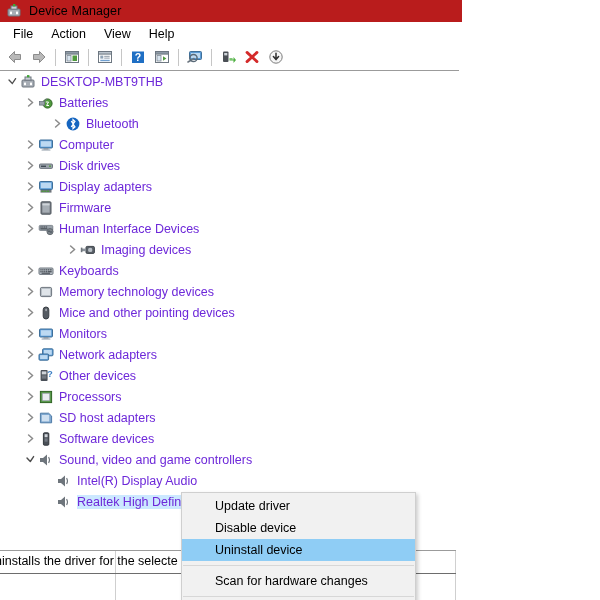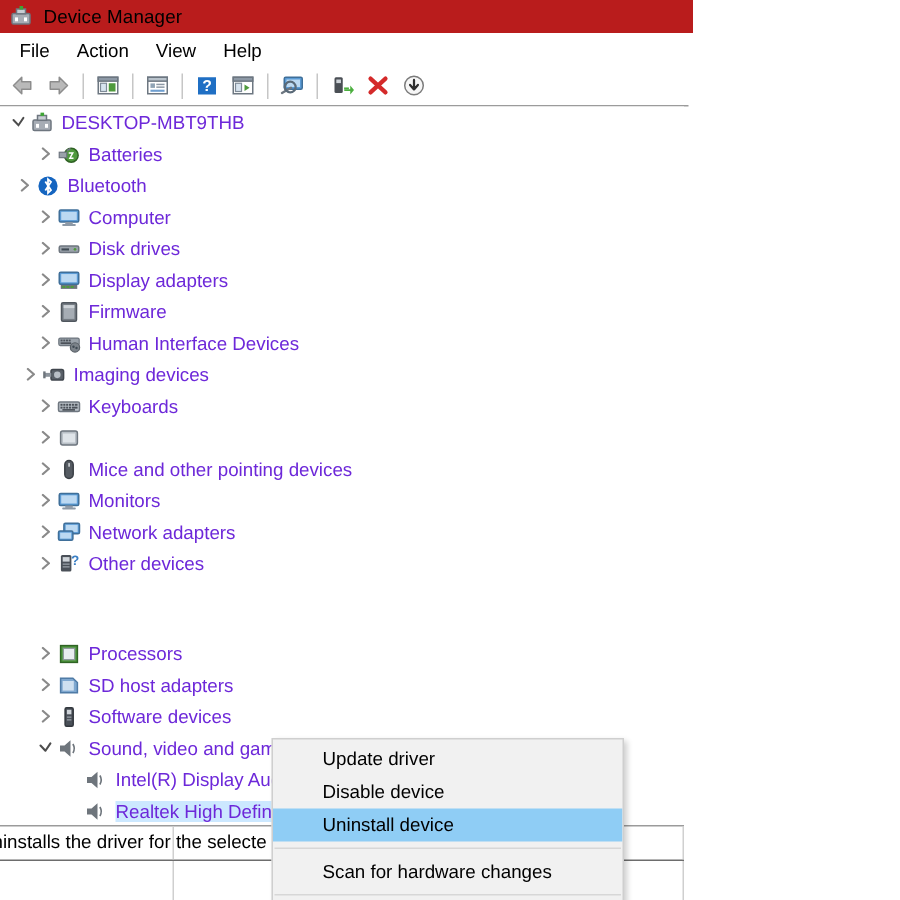--- a/index.html
+++ b/index.html
@@ -230,21 +230,21 @@
             </svg>
           </span>
           <span class="tico"><svg width="16" height="16" viewBox="0 0 16 16">
               <circle cx="9.5" cy="8.5" r="4.6" fill="#4f9a3d" stroke="#2f6324" stroke-width="1"></circle>
               <rect x="1.5" y="6.5" width="5" height="3.6" fill="#9aa2aa" stroke="#6e767f" stroke-width=".8"></rect>
               <path d="M6.5 5.5 L9 4" stroke="#6e767f" stroke-width="1"></path>
               <path d="M7.8 7 L10.5 7 L8.6 10.5 L11 10.5" stroke="#ffffff" stroke-width="1" fill="none"></path>
             </svg></span>
           <span class="rlabel">Batteries</span>
         </div>
-        <div class="row" style="padding-left: 8px;">
+        <div class="row" style="padding-left: 33px; margin-left: 16px;">
           <span class="chev">
             <svg width="9" height="9" viewBox="0 0 9 9">
               <path d="M2.6 1 L6.6 4.5 L2.6 8" stroke="#8a8a8a" stroke-width="1.5" fill="none" stroke-linecap="round" stroke-linejoin="round"></path>
             </svg>
           </span>
           <span class="tico"><svg width="16" height="16" viewBox="0 0 16 16">
               <circle cx="8" cy="8" r="6.4" fill="#1565c0"></circle>
               <path d="M6.2 5 L10 10.8 L8 12.6 L8 3.5 L10 5.3 L6.2 11" stroke="#ffffff" stroke-width="1.2" fill="none"></path>
             </svg></span>
           <span class="rlabel">Bluetooth</span>
@@ -317,21 +317,21 @@
               <rect x="4.2" y="5.4" width="1.3" height="1.2" fill="#4a5058"></rect>
               <rect x="6" y="5.4" width="1.3" height="1.2" fill="#4a5058"></rect>
               <rect x="7.8" y="5.4" width="1.3" height="1.2" fill="#4a5058"></rect>
               <rect x="2.4" y="7.2" width="7" height="1.2" fill="#4a5058"></rect>
               <circle cx="12" cy="10.6" r="3.1" fill="#7c838a" stroke="#585f66" stroke-width=".8"></circle>
               <circle cx="11" cy="10.2" r=".8" fill="#3f4a54"></circle>
               <circle cx="13" cy="11" r=".8" fill="#3f4a54"></circle>
             </svg></span>
           <span class="rlabel">Human Interface Devices</span>
         </div>
-        <div class="row" style="padding-left: 12px;">
+        <div class="row" style="padding-left: 22px; margin-left: 42px;">
           <span class="chev">
             <svg width="9" height="9" viewBox="0 0 9 9">
               <path d="M2.6 1 L6.6 4.5 L2.6 8" stroke="#8a8a8a" stroke-width="1.5" fill="none" stroke-linecap="round" stroke-linejoin="round"></path>
             </svg>
           </span>
           <span class="tico"><svg width="16" height="16" viewBox="0 0 16 16">
               <rect x="6" y="4.4" width="8.4" height="7" rx="1.2" fill="#5a6169" stroke="#40464d" stroke-width="1"></rect>
               <circle cx="10.2" cy="7.9" r="2.2" fill="#b8bfc6"></circle>
               <rect x="1.2" y="6.6" width="5" height="2.6" fill="#8d949c"></rect>
               <rect x="0.8" y="5.6" width="1.6" height="4.6" fill="#6e757c"></rect>
@@ -364,20 +364,21 @@
         <div class="row" style="padding-left: 22px;">
           <span class="chev">
             <svg width="9" height="9" viewBox="0 0 9 9">
               <path d="M2.6 1 L6.6 4.5 L2.6 8" stroke="#8a8a8a" stroke-width="1.5" fill="none" stroke-linecap="round" stroke-linejoin="round"></path>
             </svg>
           </span>
           <span class="tico"><svg width="16" height="16" viewBox="0 0 16 16">
               <rect x="2.4" y="3.4" width="11.2" height="9.2" rx="1.4" fill="#b9c0c7" stroke="#6e767f" stroke-width="1"></rect>
               <rect x="4" y="5" width="8" height="6" fill="#dfe4e9"></rect>
             </svg></span>
+          <span class="rlabel">Memory technology devices</span>
         </div>
         <div class="row" style="padding-left: 22px;">
           <span class="chev">
             <svg width="9" height="9" viewBox="0 0 9 9">
               <path d="M2.6 1 L6.6 4.5 L2.6 8" stroke="#8a8a8a" stroke-width="1.5" fill="none" stroke-linecap="round" stroke-linejoin="round"></path>
             </svg>
           </span>
           <span class="tico"><svg width="16" height="16" viewBox="0 0 16 16">
               <rect x="5.2" y="2" width="5.6" height="12" rx="2.8" fill="#555b62" stroke="#3a3f45" stroke-width="1"></rect>
               <rect x="7.6" y="3.6" width=".9" height="2.6" rx=".45" fill="#e8ebee"></rect>
@@ -420,21 +421,21 @@
           </span>
           <span class="tico"><svg width="16" height="16" viewBox="0 0 16 16">
               <rect x="2.6" y="2" width="7" height="11" rx="1" fill="#4a5058"></rect>
               <rect x="3.8" y="3.4" width="4.6" height="3" fill="#cfd4d9"></rect>
               <rect x="3.8" y="7.6" width="4.6" height="1" fill="#8d949c"></rect>
               <rect x="3.8" y="9.4" width="4.6" height="1" fill="#8d949c"></rect>
               <text x="12" y="8.6" font-family="Liberation Sans, sans-serif" font-size="9" font-weight="bold" fill="#3a7fc4" text-anchor="middle">?</text>
             </svg></span>
           <span class="rlabel">Other devices</span>
         </div>
-        <div class="row" style="padding-left: 22px; margin-top: 39px;">
+        <div class="row" style="padding-left: 22px;">
           <span class="chev">
             <svg width="9" height="9" viewBox="0 0 9 9">
               <path d="M2.6 1 L6.6 4.5 L2.6 8" stroke="#8a8a8a" stroke-width="1.5" fill="none" stroke-linecap="round" stroke-linejoin="round"></path>
             </svg>
           </span>
           <span class="tico"><svg width="16" height="16" viewBox="0 0 16 16">
               <rect x="2.4" y="2.4" width="11.2" height="11.2" fill="#4f9a3d" stroke="#2f6324" stroke-width="1"></rect>
               <rect x="4.2" y="4.2" width="7.6" height="7.6" fill="#e9edf0" stroke="#8d949c" stroke-width=".8"></rect>
             </svg></span>
           <span class="rlabel">Processors</span>

